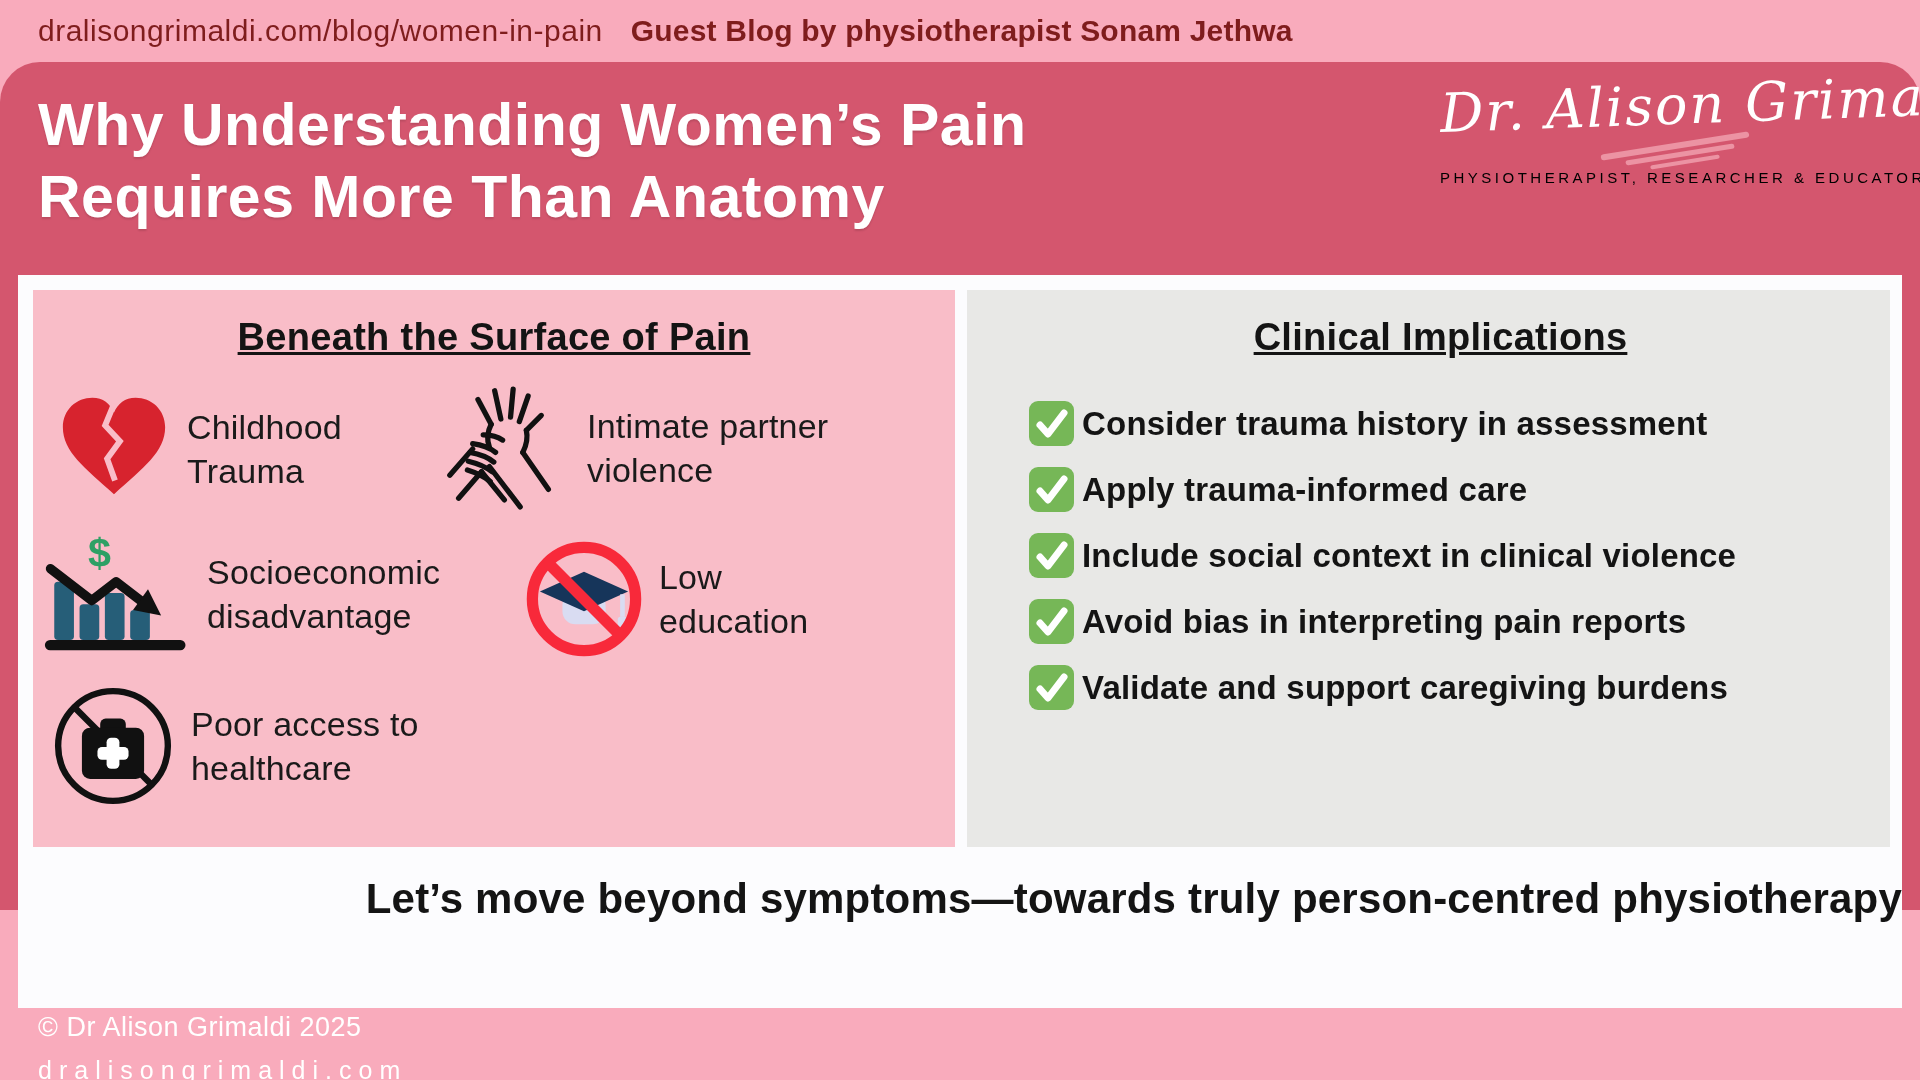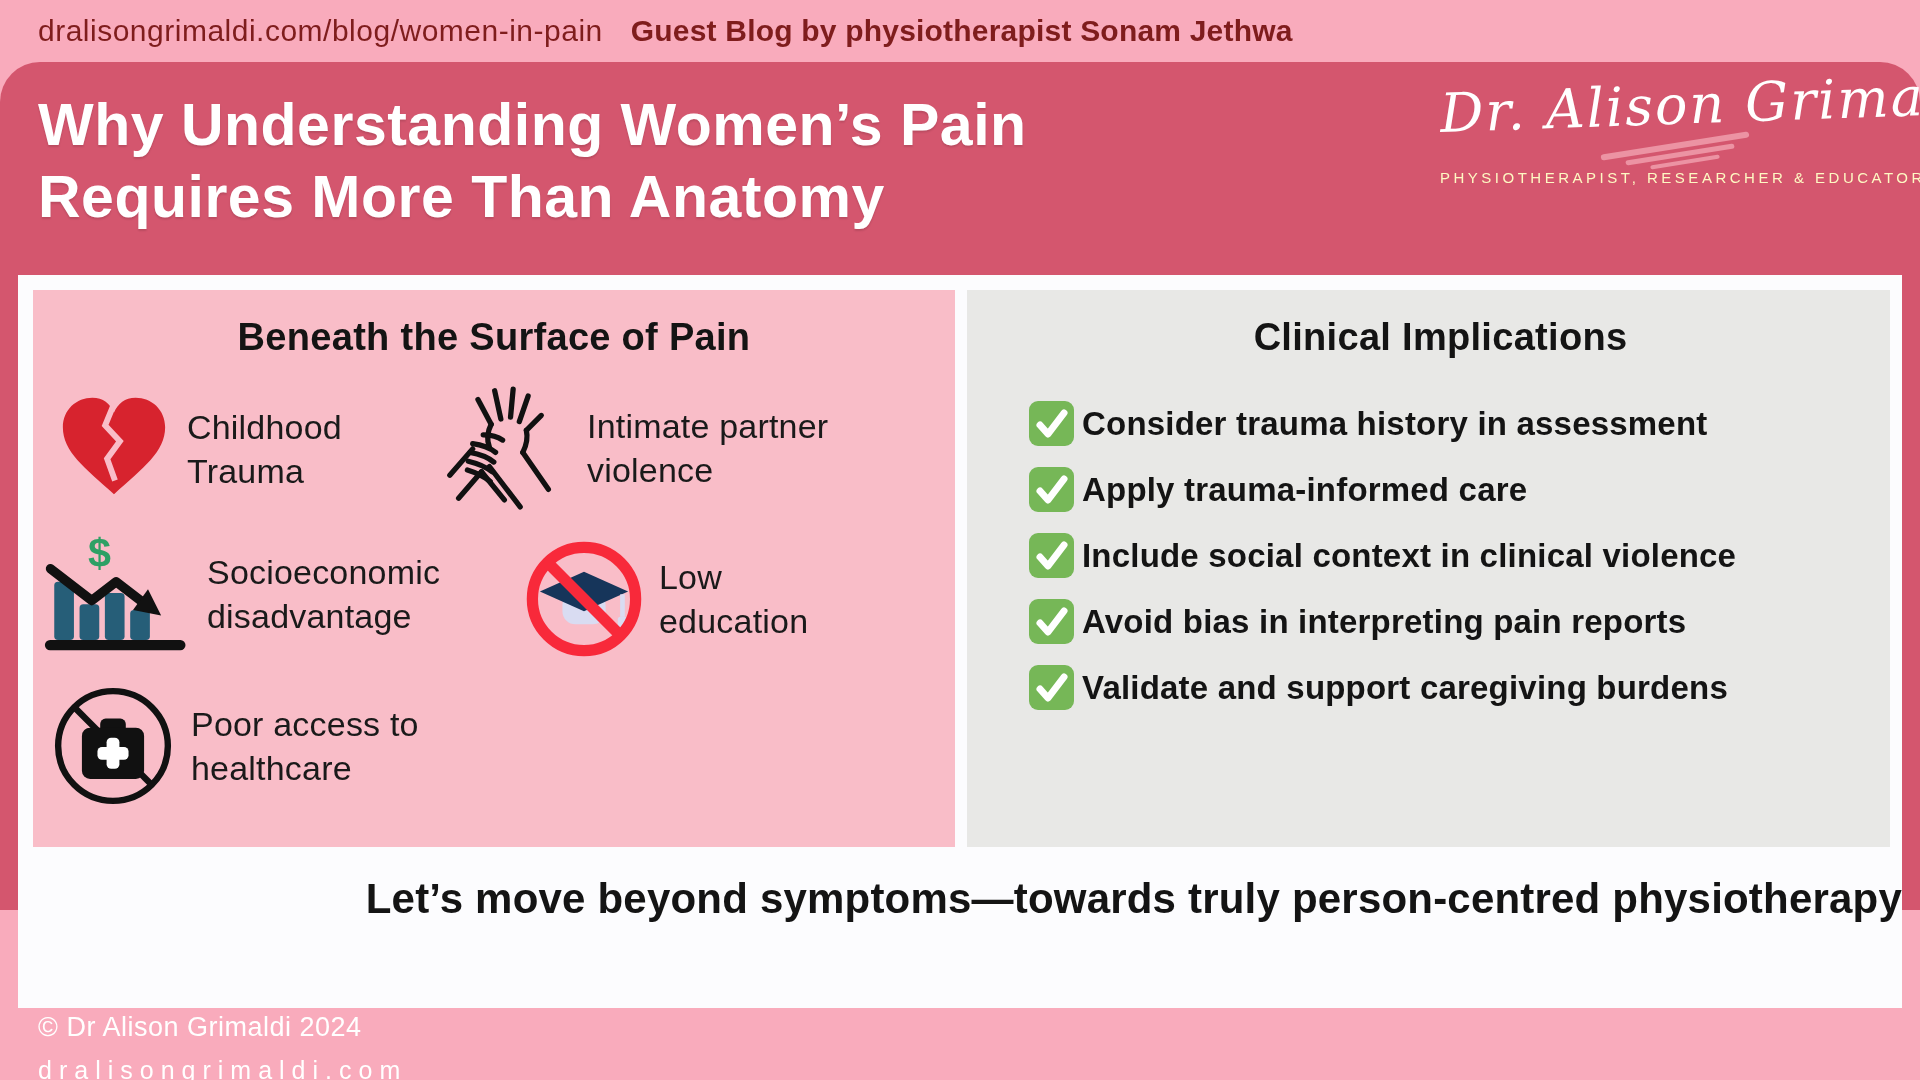--- a/index.html
+++ b/index.html
@@ -22,29 +22,29 @@
     text-shadow:0 2px 2px rgba(0,0,0,.12);}
 
   .logo{position:absolute;left:1440px;top:12px;width:460px;text-align:center;color:#fff;}
   .logo .script{font-family:"DejaVu Serif",serif;font-style:italic;font-size:54px;
     letter-spacing:2px;white-space:nowrap;transform:rotate(-2deg);}
   .swoosh{position:relative;height:26px;margin-top:2px;}
   .swoosh span{position:absolute;background:#ec93a3;border-radius:4px;transform:rotate(-9deg);}
   .swoosh .s1{width:150px;height:6px;left:160px;top:4px;}
   .swoosh .s2{width:110px;height:5px;left:185px;top:13px;}
   .swoosh .s3{width:70px;height:4px;left:210px;top:21px;}
-  .logo .tagline{font-size:15px;letter-spacing:3.5px;color:#fef9c3;margin-top:4px;white-space:nowrap;}
+  .logo .tagline{font-size:15px;letter-spacing:3.5px;color:#000000;margin-top:4px;white-space:nowrap;}
 
   
   .content{position:absolute;left:18px;top:213px;width:1884px;height:733px;background:#fcfcfe;}
 
   .panel{position:absolute;top:15px;height:557px;box-sizing:border-box;}
   .panel-pink{left:15px;width:922px;background:#f9bdc8;}
   .panel-gray{left:949px;width:923px;background:#e8e8e6;padding-left:24px;}
-  .panel h2{margin:26px 0 0 0;text-align:center;font-size:38px;font-weight:700;color:#141414;letter-spacing:.3px;}
+  .panel h2{margin:26px 0 0 0;text-align:center;font-size:38px;font-weight:700;color:#141414;letter-spacing:.3px;text-decoration:underline;}
 
   
   .bs-item{position:absolute;display:flex;align-items:center;gap:14px;color:#1a1a1a;}
   .bs-item .lbl{font-size:34px;font-weight:400;line-height:1.3;letter-spacing:.2px;}
   .it-heart{left:22px;top:100px;}   .it-heart .lbl{width:240px;}
   .it-wrist{left:408px;top:92px;}  .it-wrist .lbl{width:350px;}
   .it-chart{left:10px;top:242px;}  .it-chart .lbl{width:330px;}
   .it-edu{left:490px;top:248px;}   .it-edu .lbl{width:220px;}
   .it-health{left:16px;top:392px;} .it-health .lbl{width:300px;}
 
@@ -226,18 +226,18 @@
             </span>
             <span class="lbl">Validate and support caregiving burdens</span>
           </div>
         </div>
       </div>
 
       <div class="quote">Let’s move beyond symptoms—towards truly person-centred physiotherapy</div>
     </div>
 
     <div class="footer">
-      <div class="copy">© Dr Alison Grimaldi 2024</div>
+      <div class="copy">© Dr Alison Grimaldi 2025</div>
       <div class="site">dralisongrimaldi.com</div>
     </div>
 
   </div>
 </div>
 
 </body></html>

